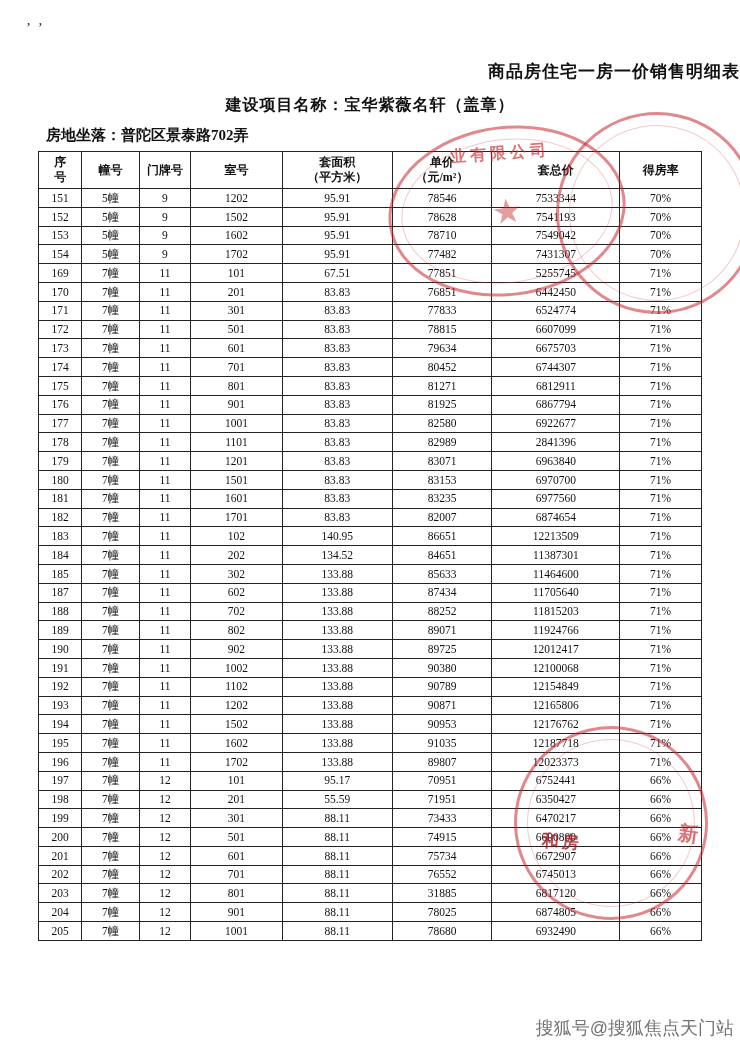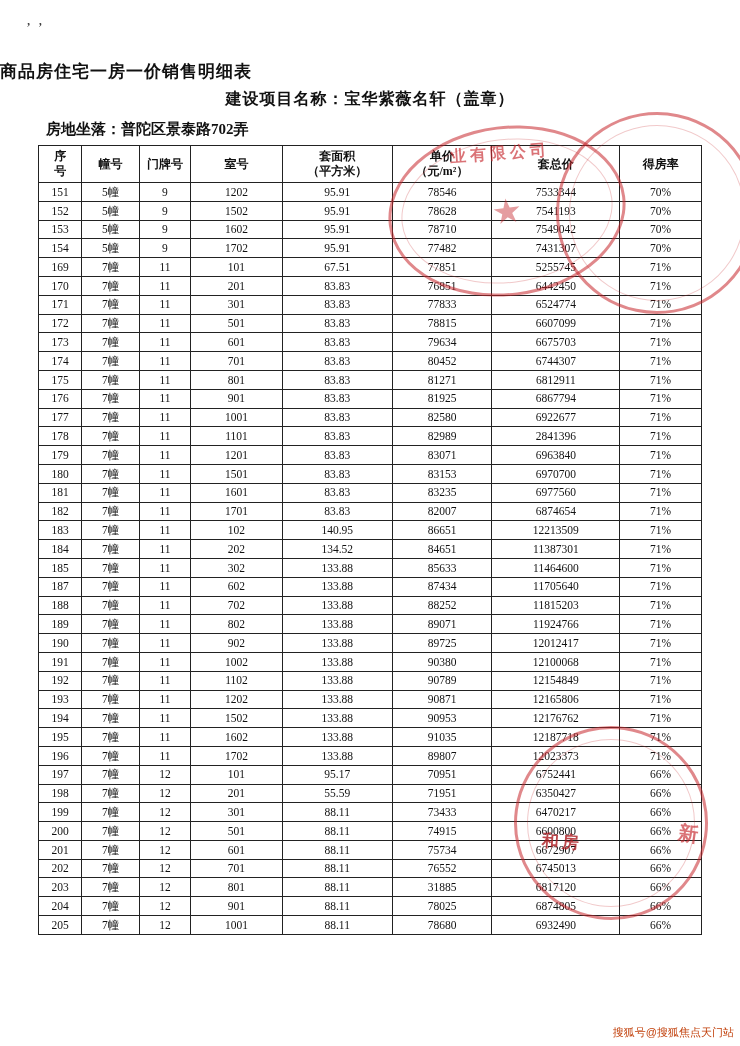--- a/index.html
+++ b/index.html
@@ -13,26 +13,26 @@
   }
   .page{position:absolute;inset:0;}
 
   .corner-mark{
     position:absolute;top:20px;left:26px;
     font-size:15px;color:#333;letter-spacing:2px;
   }
 
   .doc-title{
     margin:60px 0 4px 0;
-    text-align:left;
+    text-align:right;
     font-size:17px;font-weight:bold;
     letter-spacing:1px;
   }
   .doc-subtitle{
-    margin:6px 0 10px 0;
+    margin:12px 0 10px 0;
     text-align:center;
     font-size:16px;font-weight:bold;
     letter-spacing:1px;
   }
   .address-line{
     margin:4px 0 6px 46px;
     font-size:15px;font-weight:bold;
   }
   .address-line .address-value{}
 
@@ -96,22 +96,22 @@
   .stamp3 .stamp-text{right:6px;top:50%;transform:translateY(-50%);font-size:20px;}
   .stamp3 .stamp-text2{
     position:absolute;left:28px;top:108px;
     color:rgba(170,25,30,0.8);font-weight:bold;font-size:17px;
     letter-spacing:3px;transform:rotate(-4deg);white-space:nowrap;
   }
 
   .watermark{
     position:absolute;
     right:6px;bottom:6px;
-    font-size:11px;
-    color:#c2410c;
+    font-size:18px;
+    color:#737373;
     font-family:"Liberation Sans","DejaVu Sans",sans-serif;
   }
 </style>
 </head>
 <body>
 
 <div class="page">
 
   <div class="corner-mark">’ ’</div>
 

